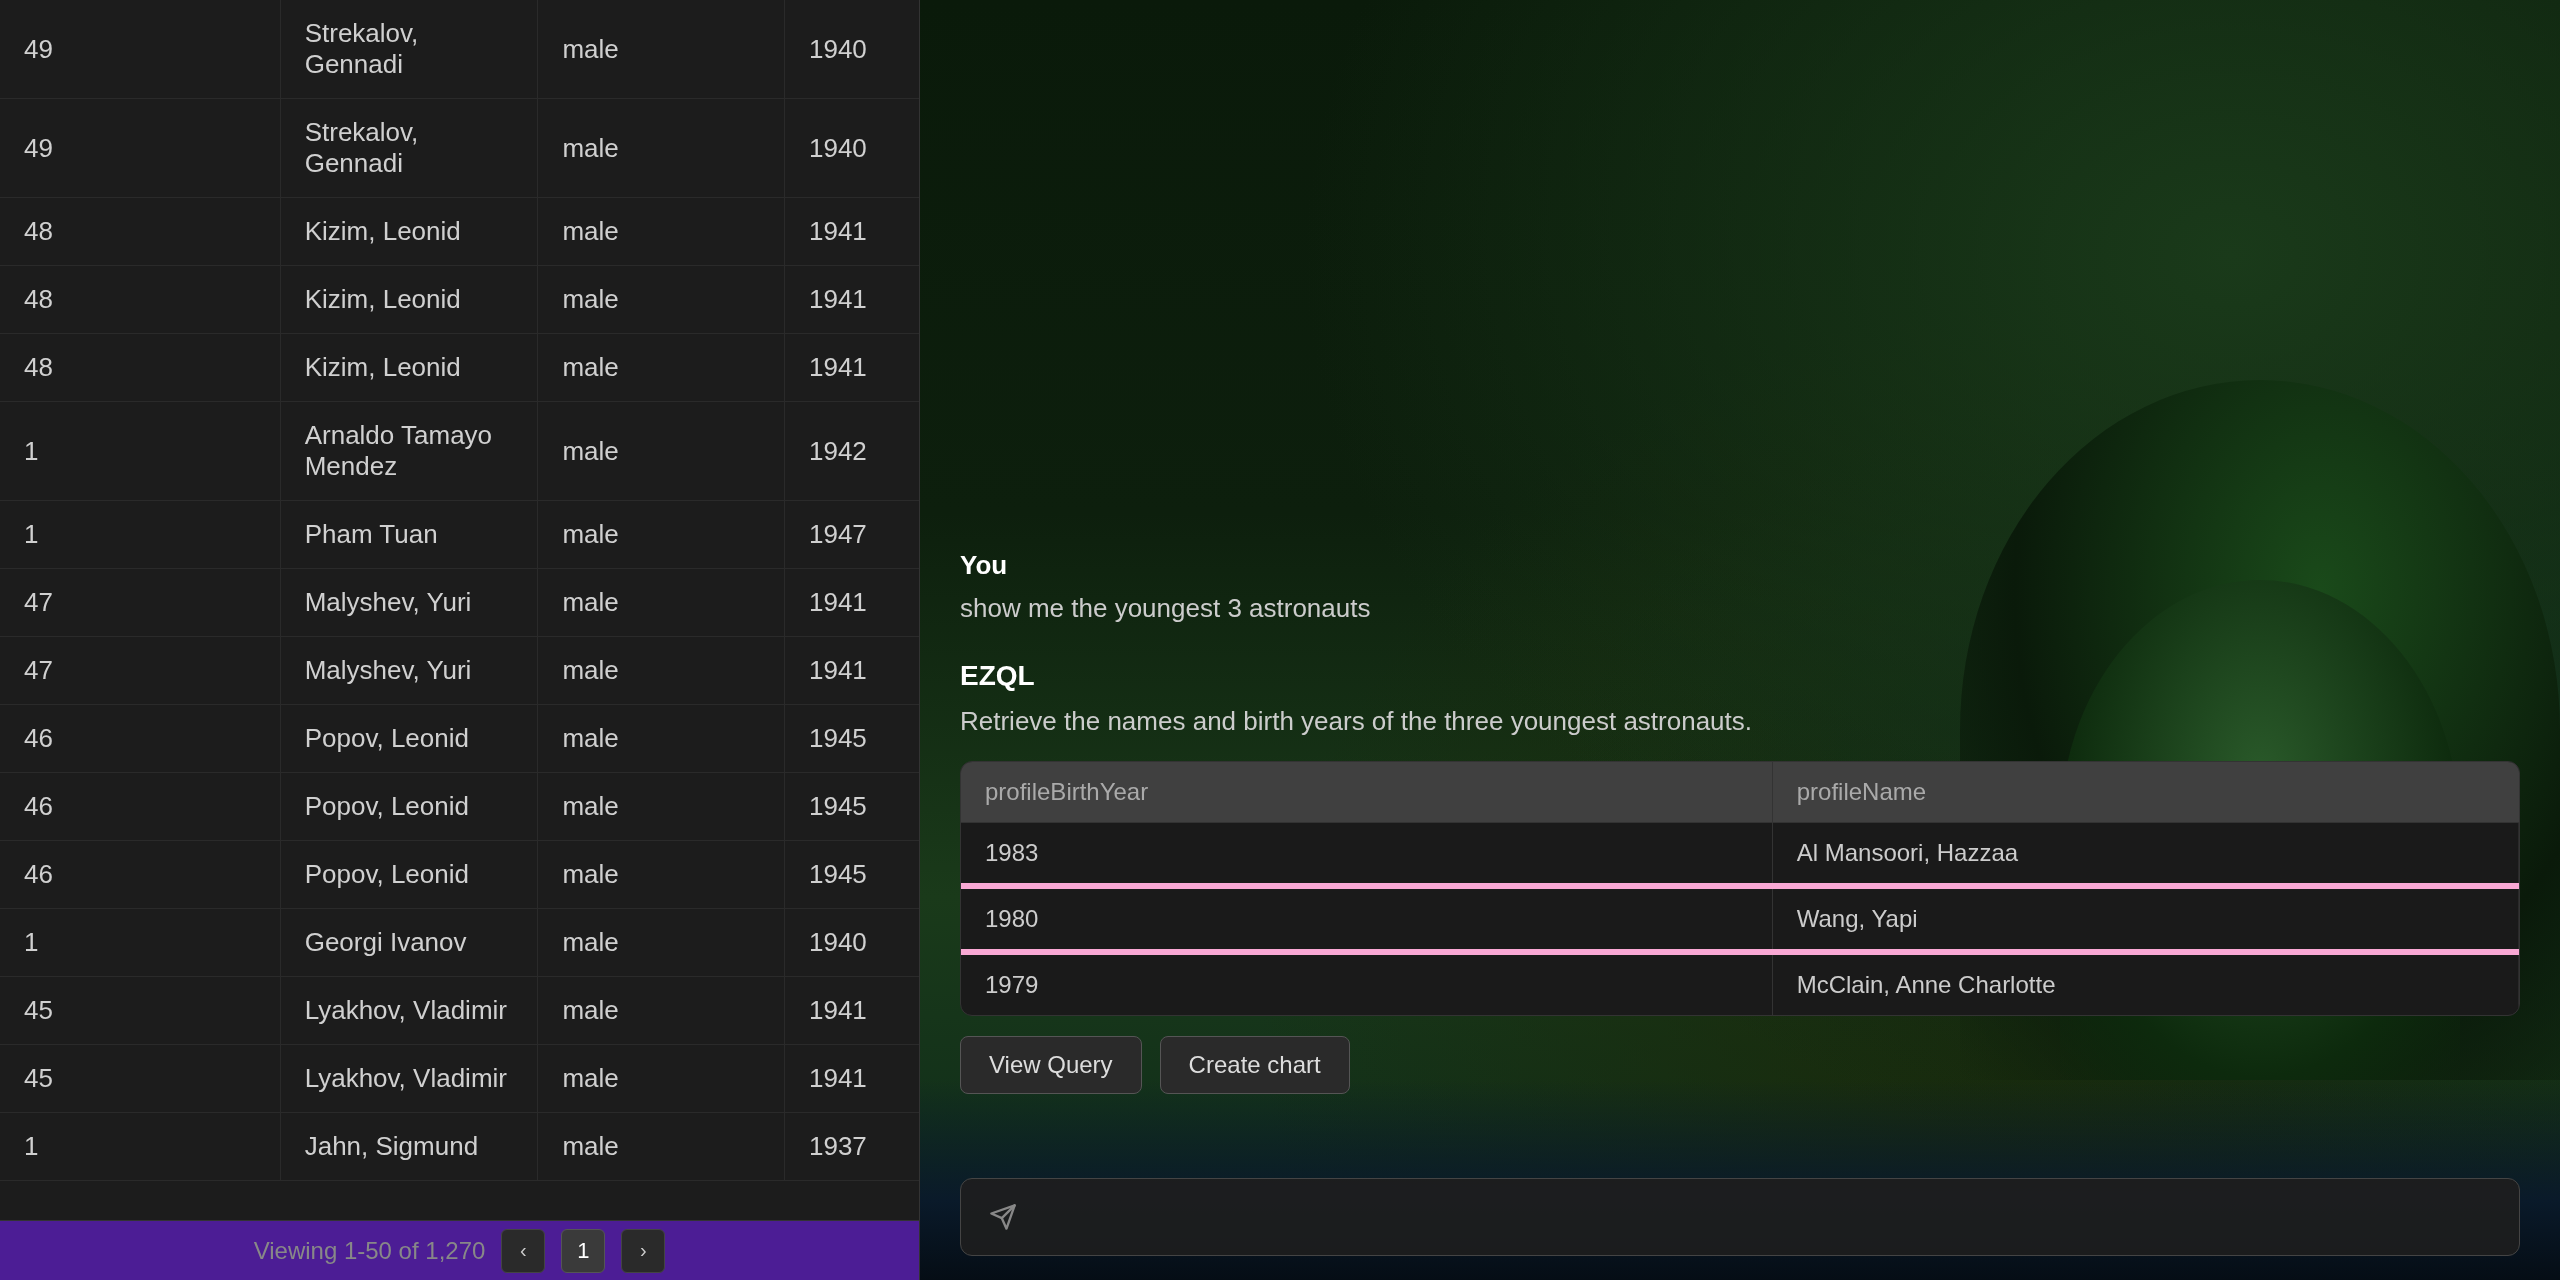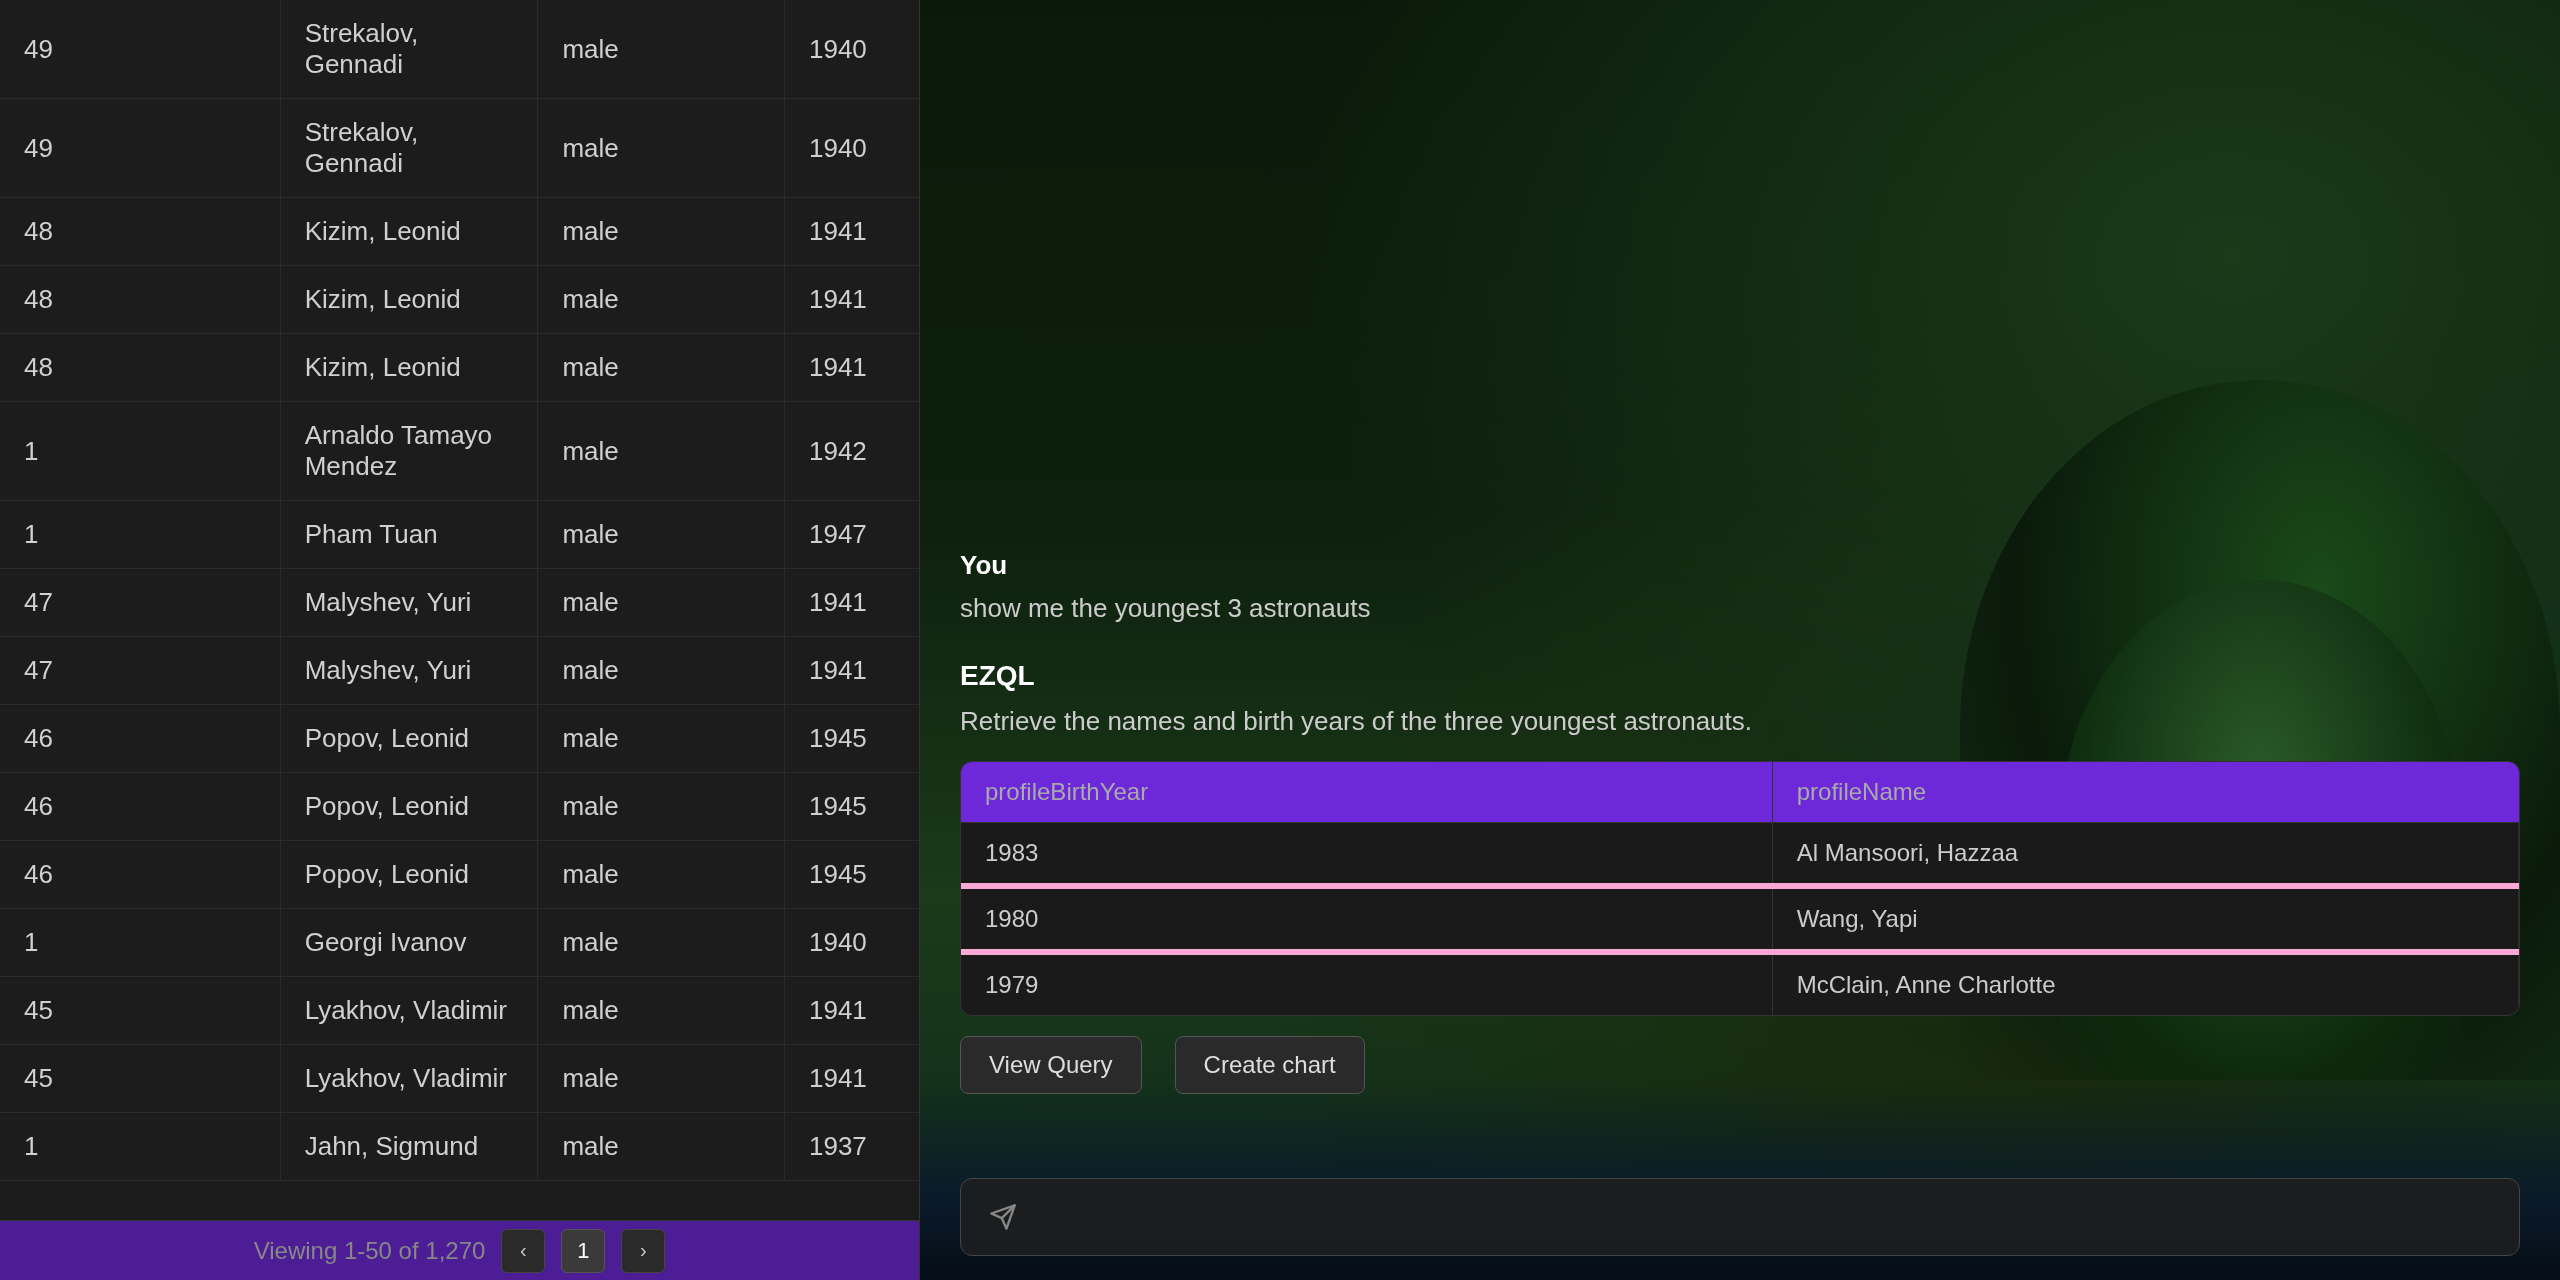--- a/index.html
+++ b/index.html
@@ -216,21 +216,21 @@
       margin-bottom: 20px;
       border: 1px solid #333;
     }
 
     .result-table {
       width: 100%;
       border-collapse: collapse;
     }
 
     .result-table th {
-      background: #6d28d9;
+      background: #404040;
       color: #aaaaaa;
       padding: 16px 24px;
       text-align: left;
       font-size: 24px;
       font-weight: 500;
       border-bottom: 1px solid #333;
     }
 
     .result-table td {
       padding: 16px 24px;
@@ -244,21 +244,21 @@
     }
 
     .result-table th:first-child,
     .result-table td:first-child {
       border-right: 1px solid #333;
     }
 
     
     .action-buttons {
       display: flex;
-      gap: 33px;
+      gap: 18px;
       margin-bottom: 24px;
     }
 
     .action-btn {
       padding: 14px 28px;
       border-radius: 8px;
       font-size: 24px;
       font-weight: 500;
       cursor: pointer;
       border: 1px solid #555;

